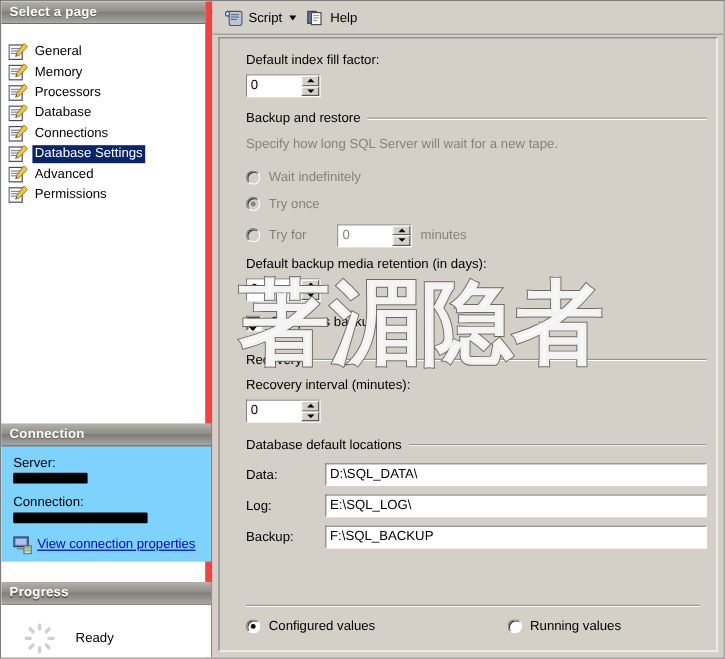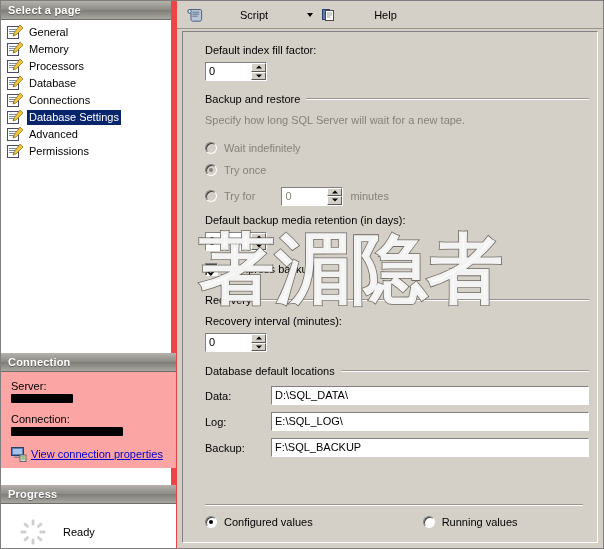--- a/index.html
+++ b/index.html
@@ -41,21 +41,21 @@
     color: #ffffff;
     letter-spacing: 0.2px;
     background: linear-gradient(to bottom, #b4b2ab 0%, #8e8c86 48%, #7e7c77 50%, #a9a7a1 100%);
     border-bottom: 1px solid #6f6d68;
     box-sizing: border-box;
     text-shadow: 0 1px 0 rgba(0,0,0,0.35);
     overflow: hidden;
     white-space: nowrap;
   }
   #page-list {
-    padding: 4px 0 0 6px;
+    padding: 15px 0 0 6px;
   }
   .page-item {
     display: flex;
     align-items: center;
     height: 17px;
     margin-bottom: 0px;
     white-space: nowrap;
   }
   .page-item .pi-label {
     font-size: 11px;
@@ -72,21 +72,21 @@
     flex: 0 0 16px;
     position: relative;
   }
 
   
   #connection-panel {
     position: absolute;
     left: 0;
     top: 352px;
     width: 175px;
-    background: #fca5a5;
+    background: #7dd3fc;
   }
   #connection-body {
     padding: 8px 0 6px 10px;
     font-size: 11px;
   }
   .conn-label { margin-bottom: 2px; }
   .redacted {
     height: 9px;
     background: #000000;
     margin: 1px 0 10px 0;
@@ -142,21 +142,20 @@
     padding-left: 6px;
     border-bottom: 1px solid #9a968e;
     box-sizing: border-box;
   }
   .tb-button {
     display: flex;
     align-items: center;
     height: 20px;
     padding: 0 4px;
     cursor: default;
-    gap: 33px;
   }
   .tb-label { margin-left: 4px; font-size: 11px; }
   .tb-arrow {
     margin-left: 6px;
     width: 0; height: 0;
     border-left: 3px solid transparent;
     border-right: 3px solid transparent;
     border-top: 4px solid #000000;
   }
   .tb-icon { width: 16px; height: 16px; flex: 0 0 16px; }

